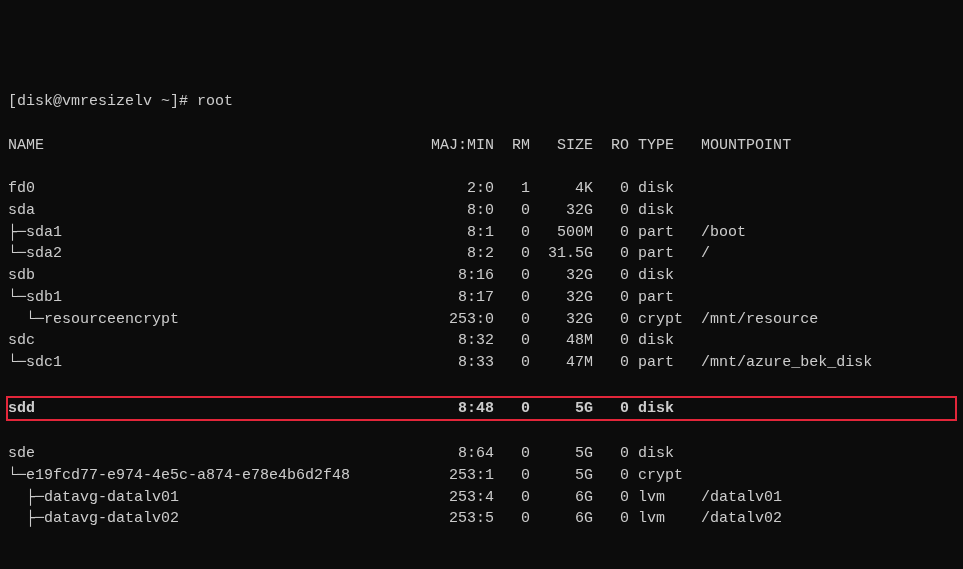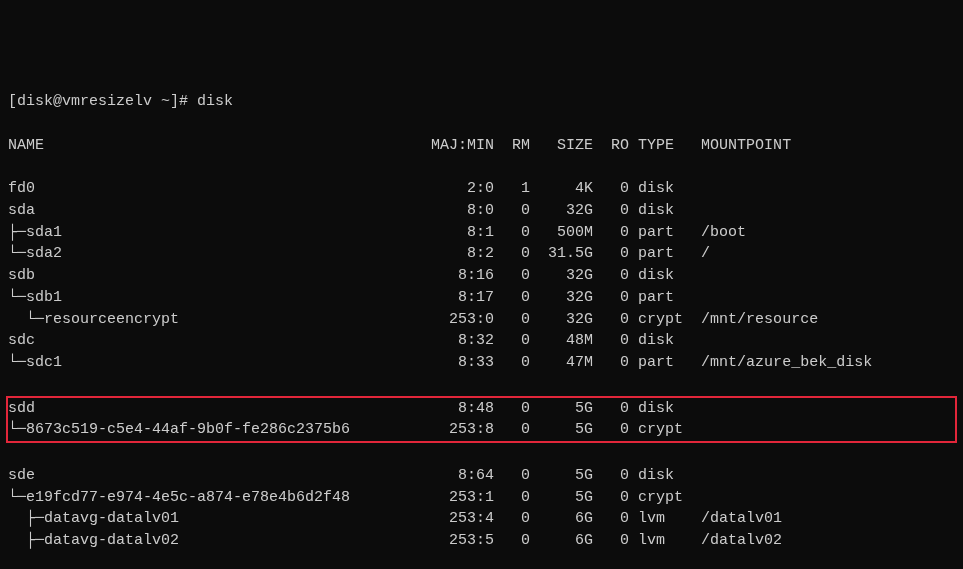--- a/index.html
+++ b/index.html
@@ -12,27 +12,28 @@
       padding: 4px 8px;
       width: 963px;
       white-space: pre;
     }
     .row { display: block; }
     .highlight-box {
       border: 2px solid #e3263a;
       margin-left: -2px;
       margin-right: -2px;
       padding-left: 0px;
+      font-weight: bold;
     }
   </style>
 </head>
 <body>
 
 
 
-<div class="row"><span>[disk@vmresizelv ~]# </span><span>disk</span></div>
+<div class="row"><span>[disk@vmresizelv ~]# </span><span>root</span></div>
 <div class="row" id="header-row">NAME                                           MAJ:MIN  RM   SIZE  RO TYPE   MOUNTPOINT</div>
 <div id="rows-pre"><div class="row">fd0                                                2:0   1     4K   0 disk  </div><div class="row">sda                                                8:0   0    32G   0 disk  </div><div class="row">├─sda1                                             8:1   0   500M   0 part   /boot</div><div class="row">└─sda2                                             8:2   0  31.5G   0 part   /</div><div class="row">sdb                                               8:16   0    32G   0 disk  </div><div class="row">└─sdb1                                            8:17   0    32G   0 part  </div><div class="row">  └─resourceencrypt                              253:0   0    32G   0 crypt  /mnt/resource</div><div class="row">sdc                                               8:32   0    48M   0 disk  </div><div class="row">└─sdc1                                            8:33   0    47M   0 part   /mnt/azure_bek_disk</div></div>
-<div class="highlight-box" id="rows-hl"><div class="row">sdd                                               8:48   0     5G   0 disk  </div><div class="row">└─8673c519-c5e4-44af-9b0f-fe286c2375b6           253:8   0     5G   0 crypt </div></div>
+<div class="highlight-box" id="rows-hl"><div class="row">sdd                                               8:48   0     5G   0 disk  </div></div>
 <div id="rows-post"><div class="row">sde                                               8:64   0     5G   0 disk  </div><div class="row">└─e19fcd77-e974-4e5c-a874-e78e4b6d2f48           253:1   0     5G   0 crypt </div><div class="row">  ├─datavg-datalv01                              253:4   0     6G   0 lvm    /datalv01</div><div class="row">  ├─datavg-datalv02                              253:5   0     6G   0 lvm    /datalv02</div></div>
 
 
 
 
 </body></html>

